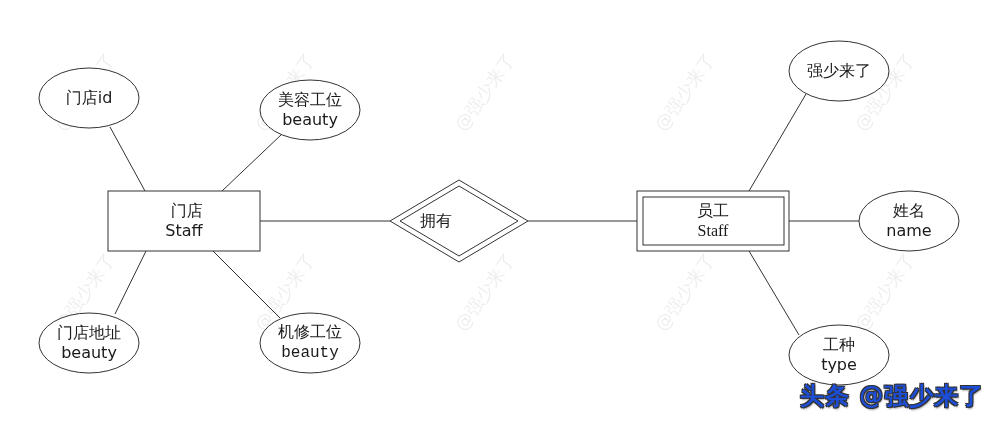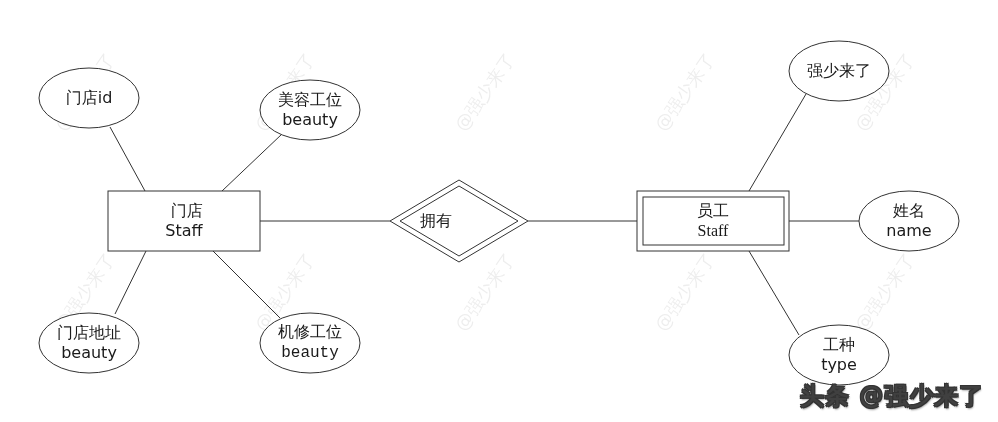--- a/index.html
+++ b/index.html
@@ -37,21 +37,21 @@
       font-size: 18px;
       transform: rotate(-55deg);
       white-space: nowrap;
       pointer-events: none;
     }
     .credit {
       position: absolute;
       left: 800px;
       top: 380px;
       font-size: 24px;
-      color: #404040;
+      color: #1d4ed8;
       font-weight: bold;
       text-shadow: -1px -1px 0 #333, 1px -1px 0 #333, -1px 1px 0 #333, 1px 1px 0 #333, 1px 2px 2px rgba(0,0,0,0.4);
       white-space: nowrap;
       letter-spacing: 1px;
     }
   </style>
 </head>
 <body>
 
 <div>

